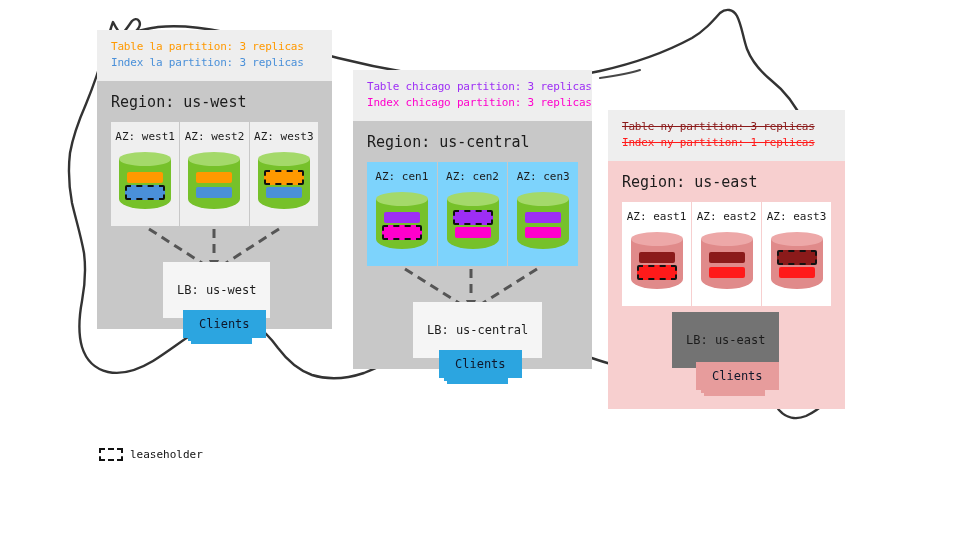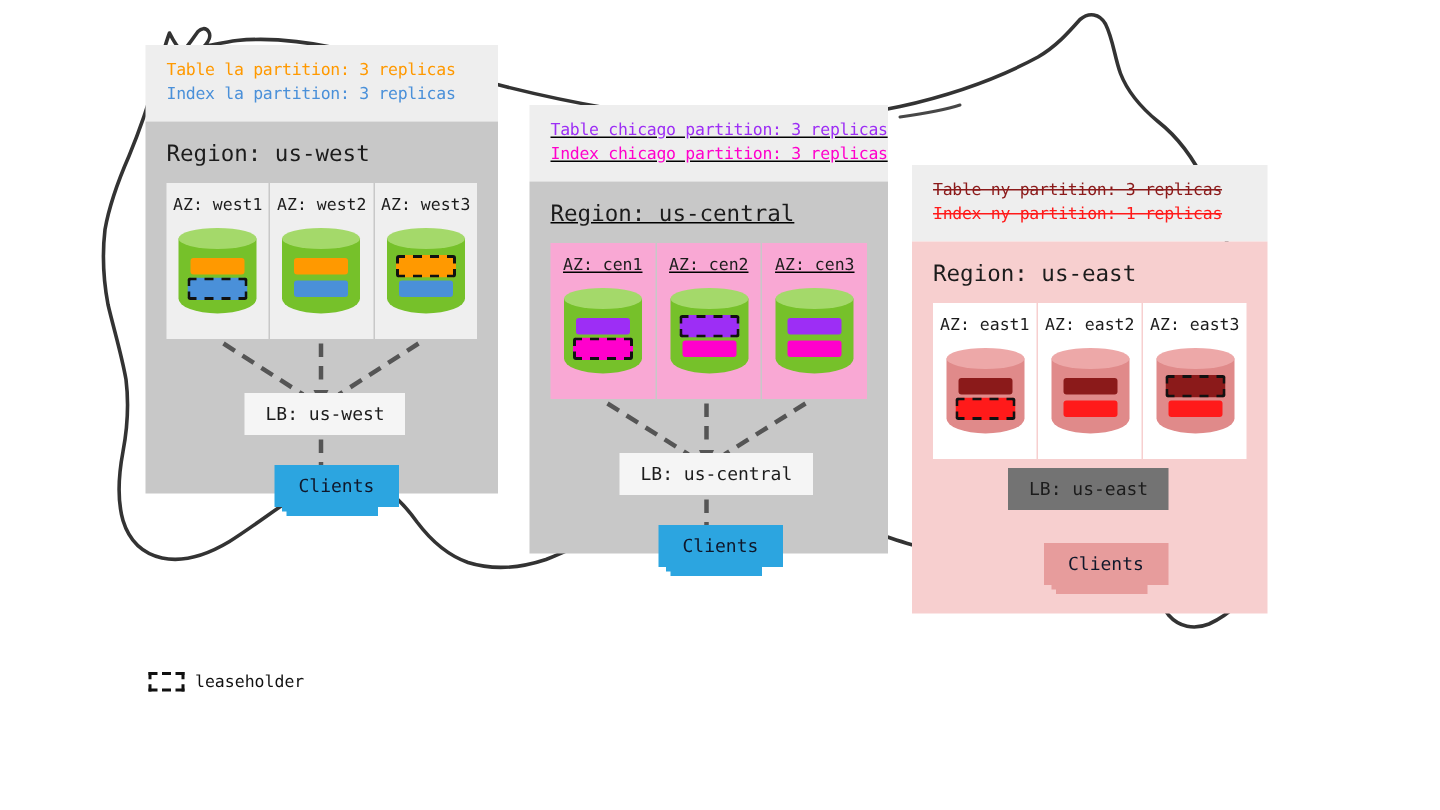--- a/index.html
+++ b/index.html
@@ -112,21 +112,21 @@
     height: 15px;
   }
   .replica.r1.leaseholder { top: 18px; }
   .replica.r2.leaseholder { top: 33px; }
 
   
   .lb-box {
     position: absolute;
     font-size: 12px;
     color: #1c1c1c;
-    padding: 7px 14px;
+    padding: 21px 14px;
     white-space: nowrap;
     text-align: center;
   }
 
   
   .clients-stack {
     position: absolute;
   }
   .clients-card {
     position: relative;
@@ -313,32 +313,32 @@
 
     <div class="lb-box" style="left:66px; top:232px; background:#f5f5f5;">LB: us-west</div>
 
     <div class="clients-stack" style="left:86px; top:280px;">
       <div class="clients-shadow" style="left:8px; top:8px; width:61px; height:26px; background:#2ca5e0;"></div>
       <div class="clients-shadow" style="left:5px; top:5px; width:61px; height:26px; background:#2ca5e0;"></div>
       <div class="clients-card" style="background:#2ca5e0;">Clients</div>
     </div>
   </div>
 
-  <div class="region-panel" id="panel-central" style="left:353px; top:70px; width:239px;text-decoration:underline;">
+  <div class="region-panel" id="panel-central" style="left:353px; top:70px; width:239px;">
 
     <div class="partition-band">
       <div class="partition-line" style="color:#9d2ef5;">Table chicago partition: 3 replicas</div>
       <div class="partition-line" style="color:#ff00cc;">Index chicago partition: 3 replicas</div>
     </div>
 
     <div class="region-body" style="background:#c8c8c8; height:248px; position:relative;">
 
       <div class="region-title">Region: us-central</div>
 
-      <div class="az-row" style="background:#f9a8d4;">
+      <div class="az-row" style="background:#7dd3fc;">
 
         <div class="az-box">
           <div class="az-label">AZ: cen1</div>
           <div class="cylinder">
             <div class="cyl-body" style="background:#76c12a;"></div>
             <div class="cyl-top" style="background:#a4d96a;"></div>
             <div class="replica r1" style="background:#9d2ef5;"></div>
             <div class="replica r2 leaseholder" style="background:#ff00cc;"></div>
           </div>
         </div>

